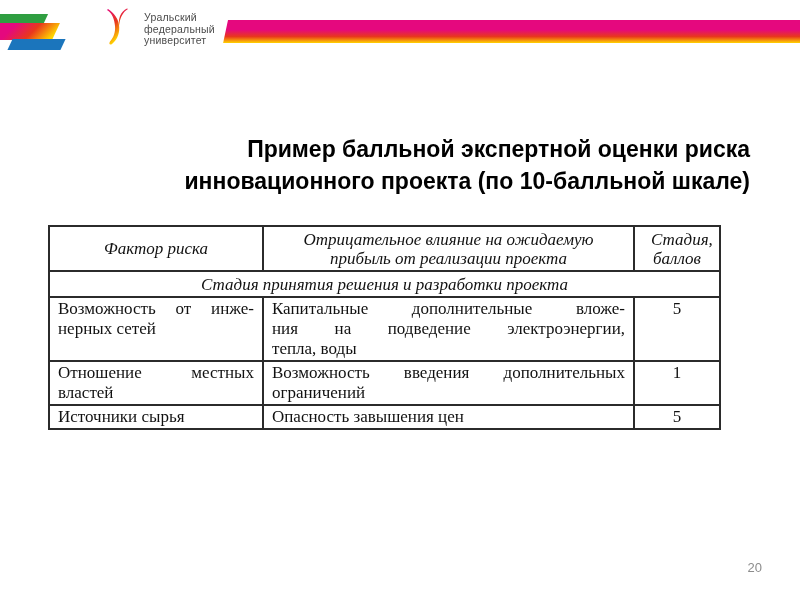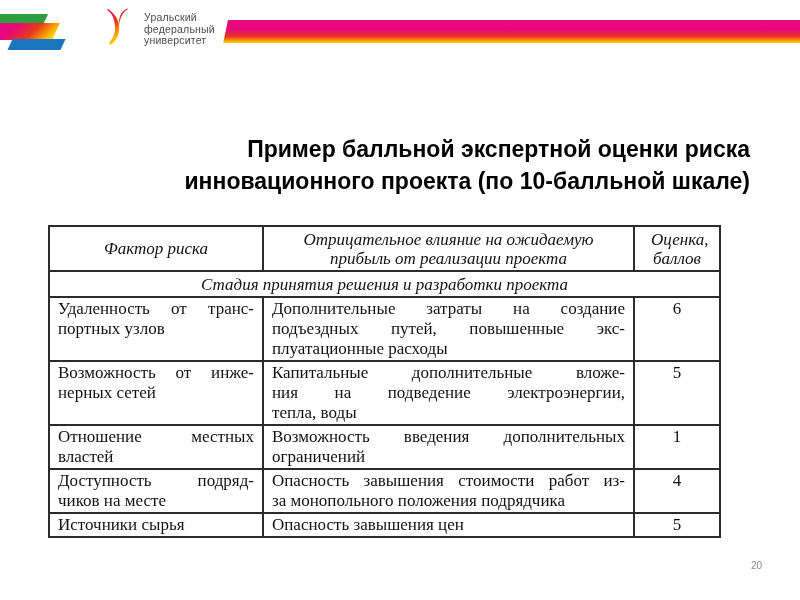--- a/index.html
+++ b/index.html
@@ -57,21 +57,21 @@
   .section-row td{
     font-style:italic;text-align:center;height:22px;line-height:21px;padding:1px 12px;
   }
   .cell{vertical-align:top;padding:1px 8px 1px 8px;line-height:20px;}
   .cell div{text-align:left;}
   .cell div.jl{text-align:justify;text-align-last:justify;}
   .score{vertical-align:top;text-align:center;padding:1px 2px;line-height:20px;}
   
   .page-number{
     position:absolute;left:738px;top:560px;width:24px;text-align:right;
-    font-size:10px;color:var(--page-gray);
+    font-size:13px;color:var(--page-gray);
   }
 </style>
 </head>
 <body>
 
 <div class="stripe stripe-green"></div>
 <div class="stripe stripe-brand-left"></div>
 <div class="stripe stripe-blue"></div>
 <div class="stripe stripe-right"></div>
 
@@ -99,39 +99,27 @@
   <colgroup>
     <col style="width:214px">
       <col style="width:371px">
       <col style="width:86px">
   </colgroup>
   <thead>
     <tr>
       <th>Фактор риска</th>
       <th>Отрицательное влияние на ожидаемую
 прибыль от реализации проекта</th>
-      <th>Оценка,
+      <th>Стадия,
 баллов</th>
     </tr>
   </thead>
   <tbody>
     <tr class="section-row">
       <td colspan="3">Стадия принятия решения и разработки проекта</td>
-    </tr>
-    <tr>
-      <td class="cell">
-          <div class="jl">Удаленность от транс-</div>
-          <div>портных узлов</div>
-        </td>
-      <td class="cell">
-          <div class="jl">Дополнительные затраты на создание</div>
-          <div class="jl">подъездных путей, повышенные экс-</div>
-          <div>плуатационные расходы</div>
-        </td>
-      <td class="score">6</td>
     </tr>
     <tr>
       <td class="cell">
           <div class="jl">Возможность от инже-</div>
           <div>нерных сетей</div>
         </td>
       <td class="cell">
           <div class="jl">Капитальные дополнительные вложе-</div>
           <div class="jl">ния на подведение электроэнергии,</div>
           <div>тепла, воды</div>
@@ -144,31 +132,20 @@
           <div>властей</div>
         </td>
       <td class="cell">
           <div class="jl">Возможность введения дополнительных</div>
           <div>ограничений</div>
         </td>
       <td class="score">1</td>
     </tr>
     <tr>
       <td class="cell">
-          <div class="jl">Доступность подряд-</div>
-          <div>чиков на месте</div>
-        </td>
-      <td class="cell">
-          <div class="jl">Опасность завышения стоимости работ из-</div>
-          <div>за монопольного положения подрядчика</div>
-        </td>
-      <td class="score">4</td>
-    </tr>
-    <tr>
-      <td class="cell">
           <div>Источники сырья</div>
         </td>
       <td class="cell">
           <div>Опасность завышения цен</div>
         </td>
       <td class="score">5</td>
     </tr>
   </tbody>
 </table>
 

